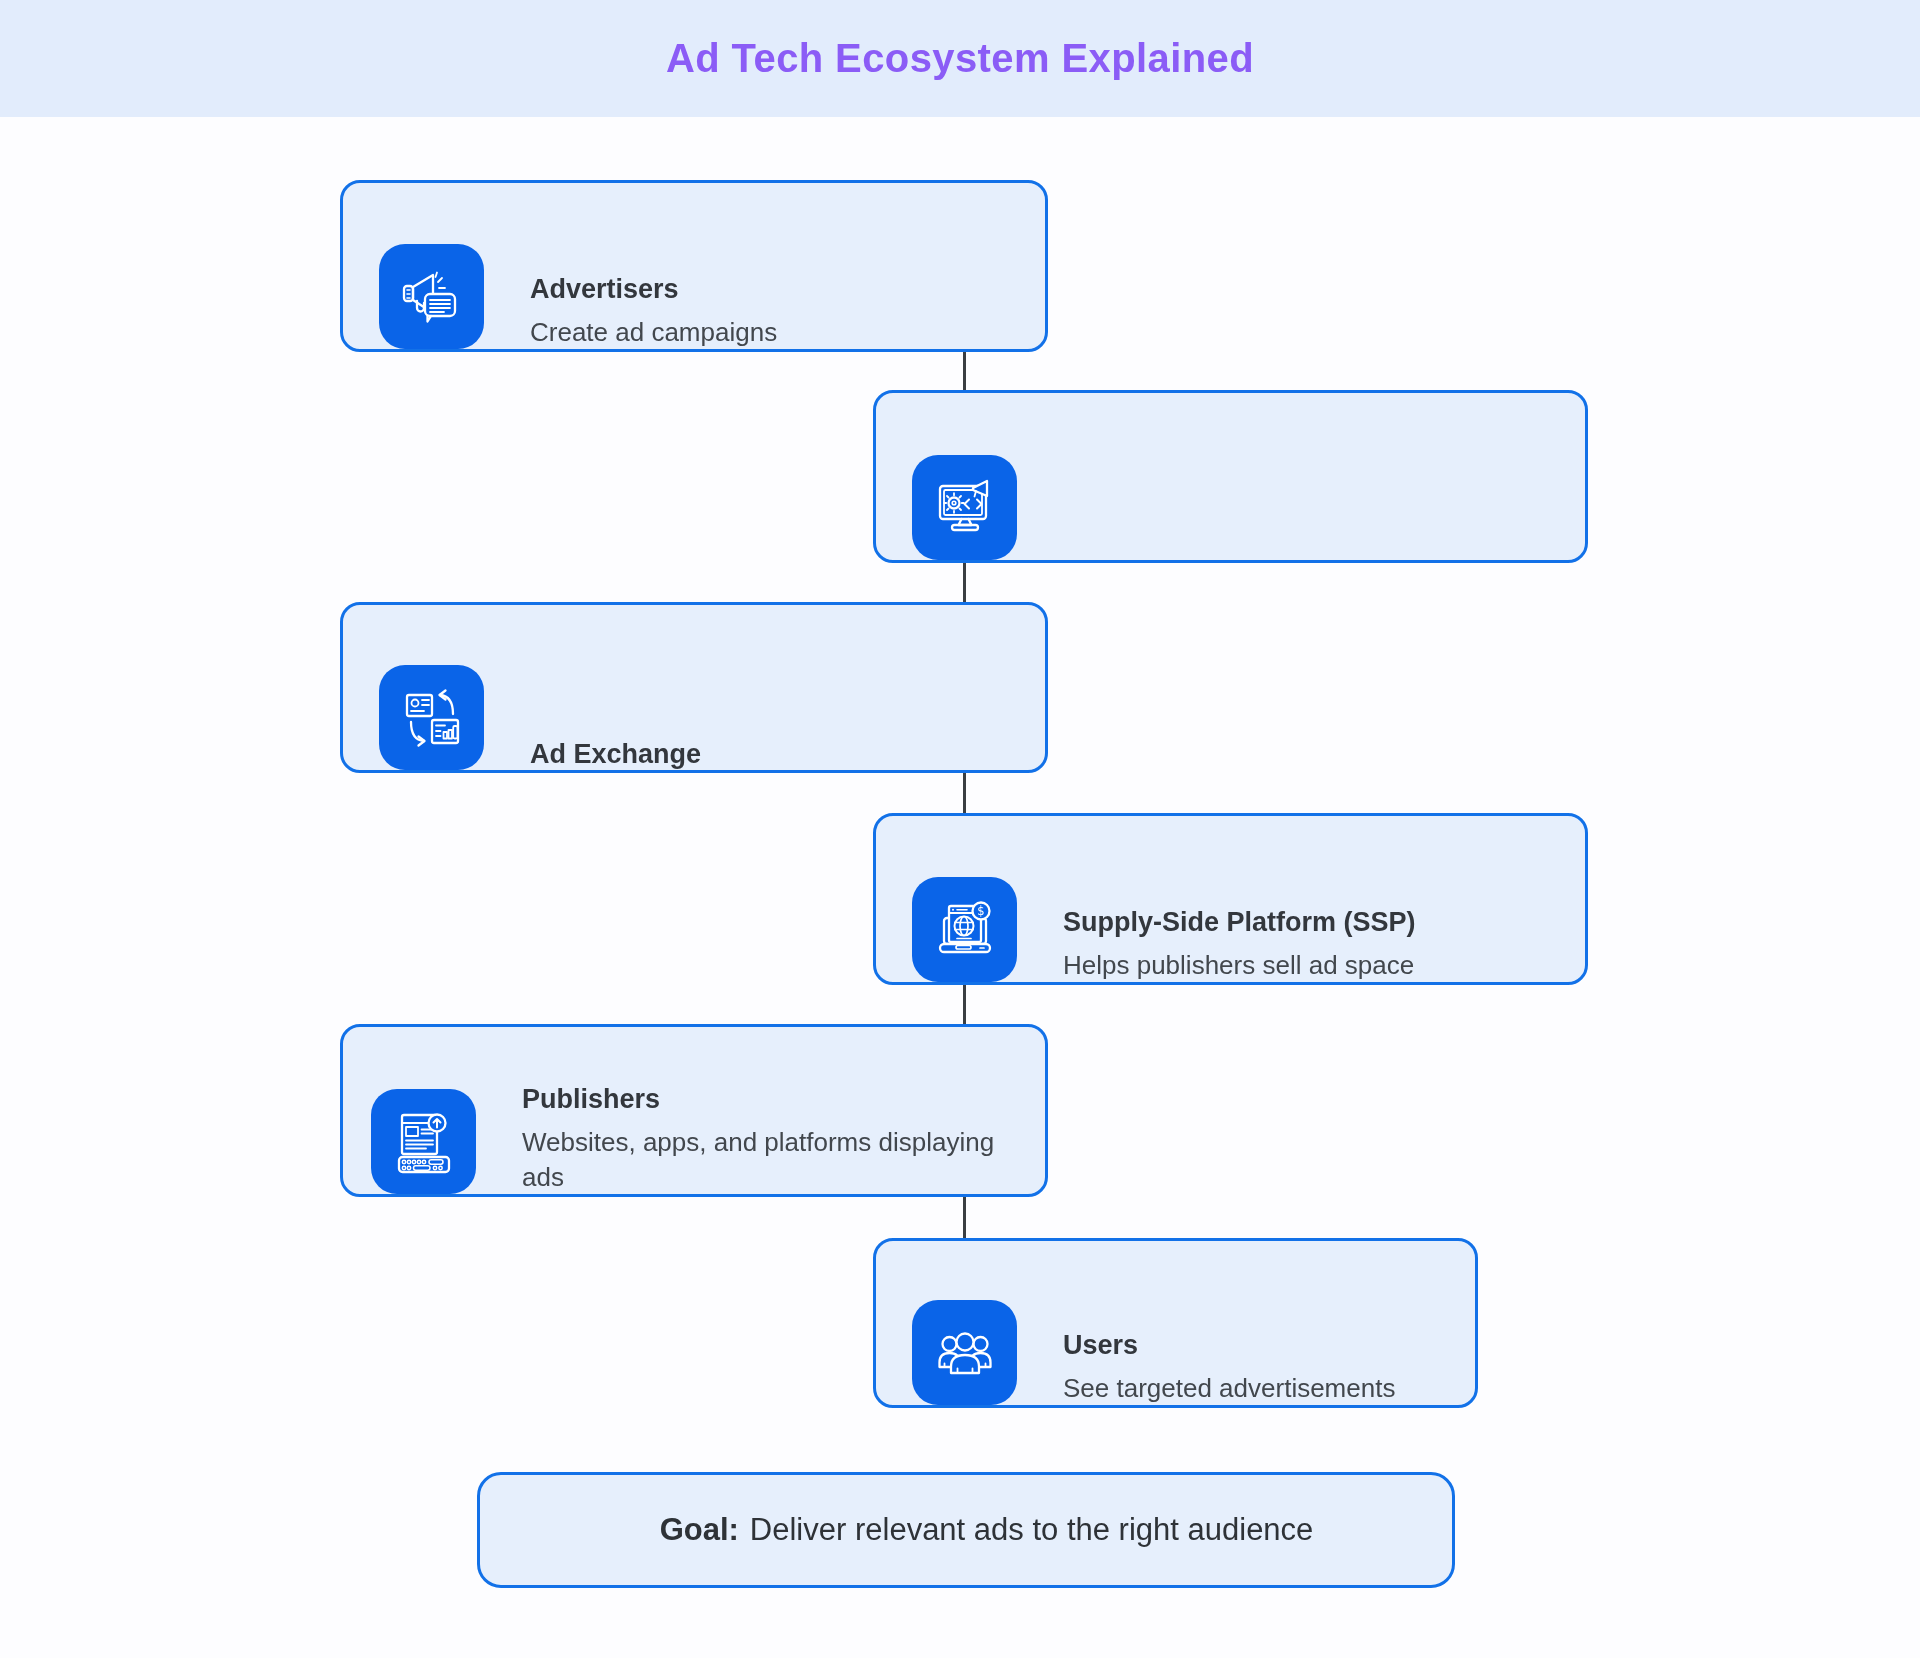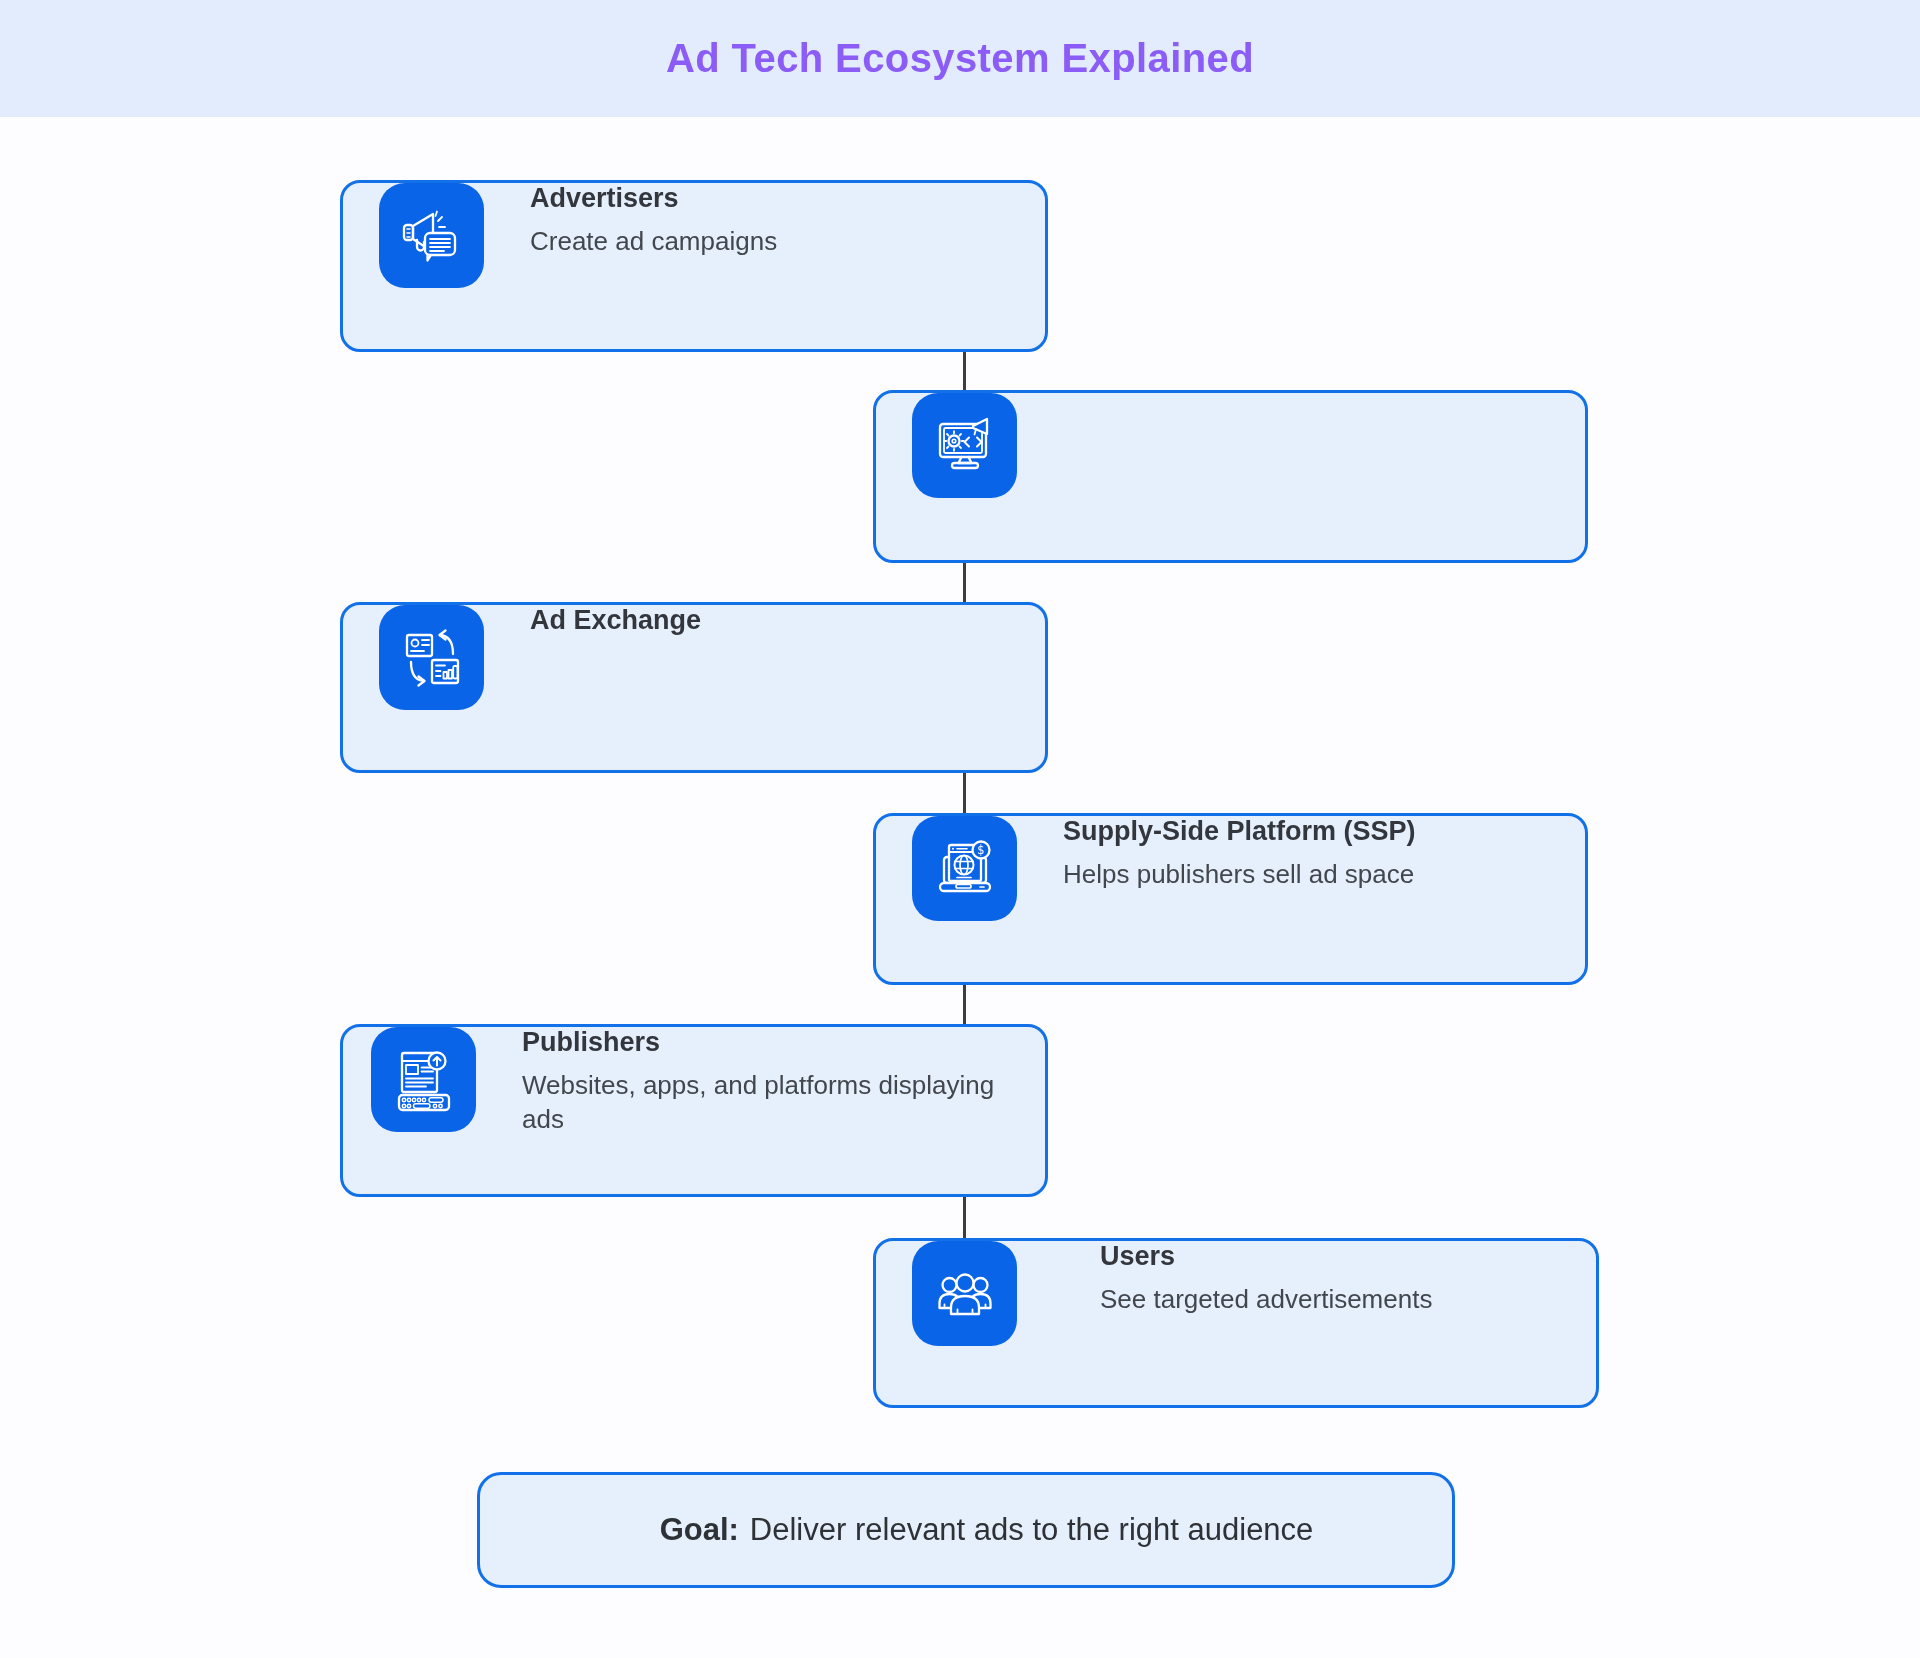--- a/index.html
+++ b/index.html
@@ -30,29 +30,29 @@
     letter-spacing: 0.4px;
     color: #8b5cf6;
   }
   .card {
     position: absolute;
     box-sizing: border-box;
     background: #E6EFFC;
     border: 3px solid #1271E8;
     border-radius: 20px;
     display: flex;
-    align-items: flex-start;
+    align-items: flex-end;
     padding: 0 24px 0 36px;
   }
   .pos1 { left: 340px; top: 180px;  width: 708px; height: 172px; }
   .pos2 { left: 873px; top: 390px;  width: 715px; height: 173px; }
   .pos3 { left: 340px; top: 602px;  width: 708px; height: 171px; }
   .pos4 { left: 873px; top: 813px;  width: 715px; height: 172px; }
   .pos5 { left: 340px; top: 1024px; width: 708px; height: 173px; padding-left: 28px; }
-  .pos6 { left: 873px; top: 1238px; width: 726px; height: 170px; gap: 37px; }
+  .pos6 { left: 873px; top: 1238px; width: 605px; height: 170px; }
   .tile {
     flex: none;
     width: 105px; height: 105px;
     border-radius: 26px;
     background: #0A64E8;
     display: flex;
     align-items: center;
     justify-content: center;
   }
   .tile svg { display: block; }

